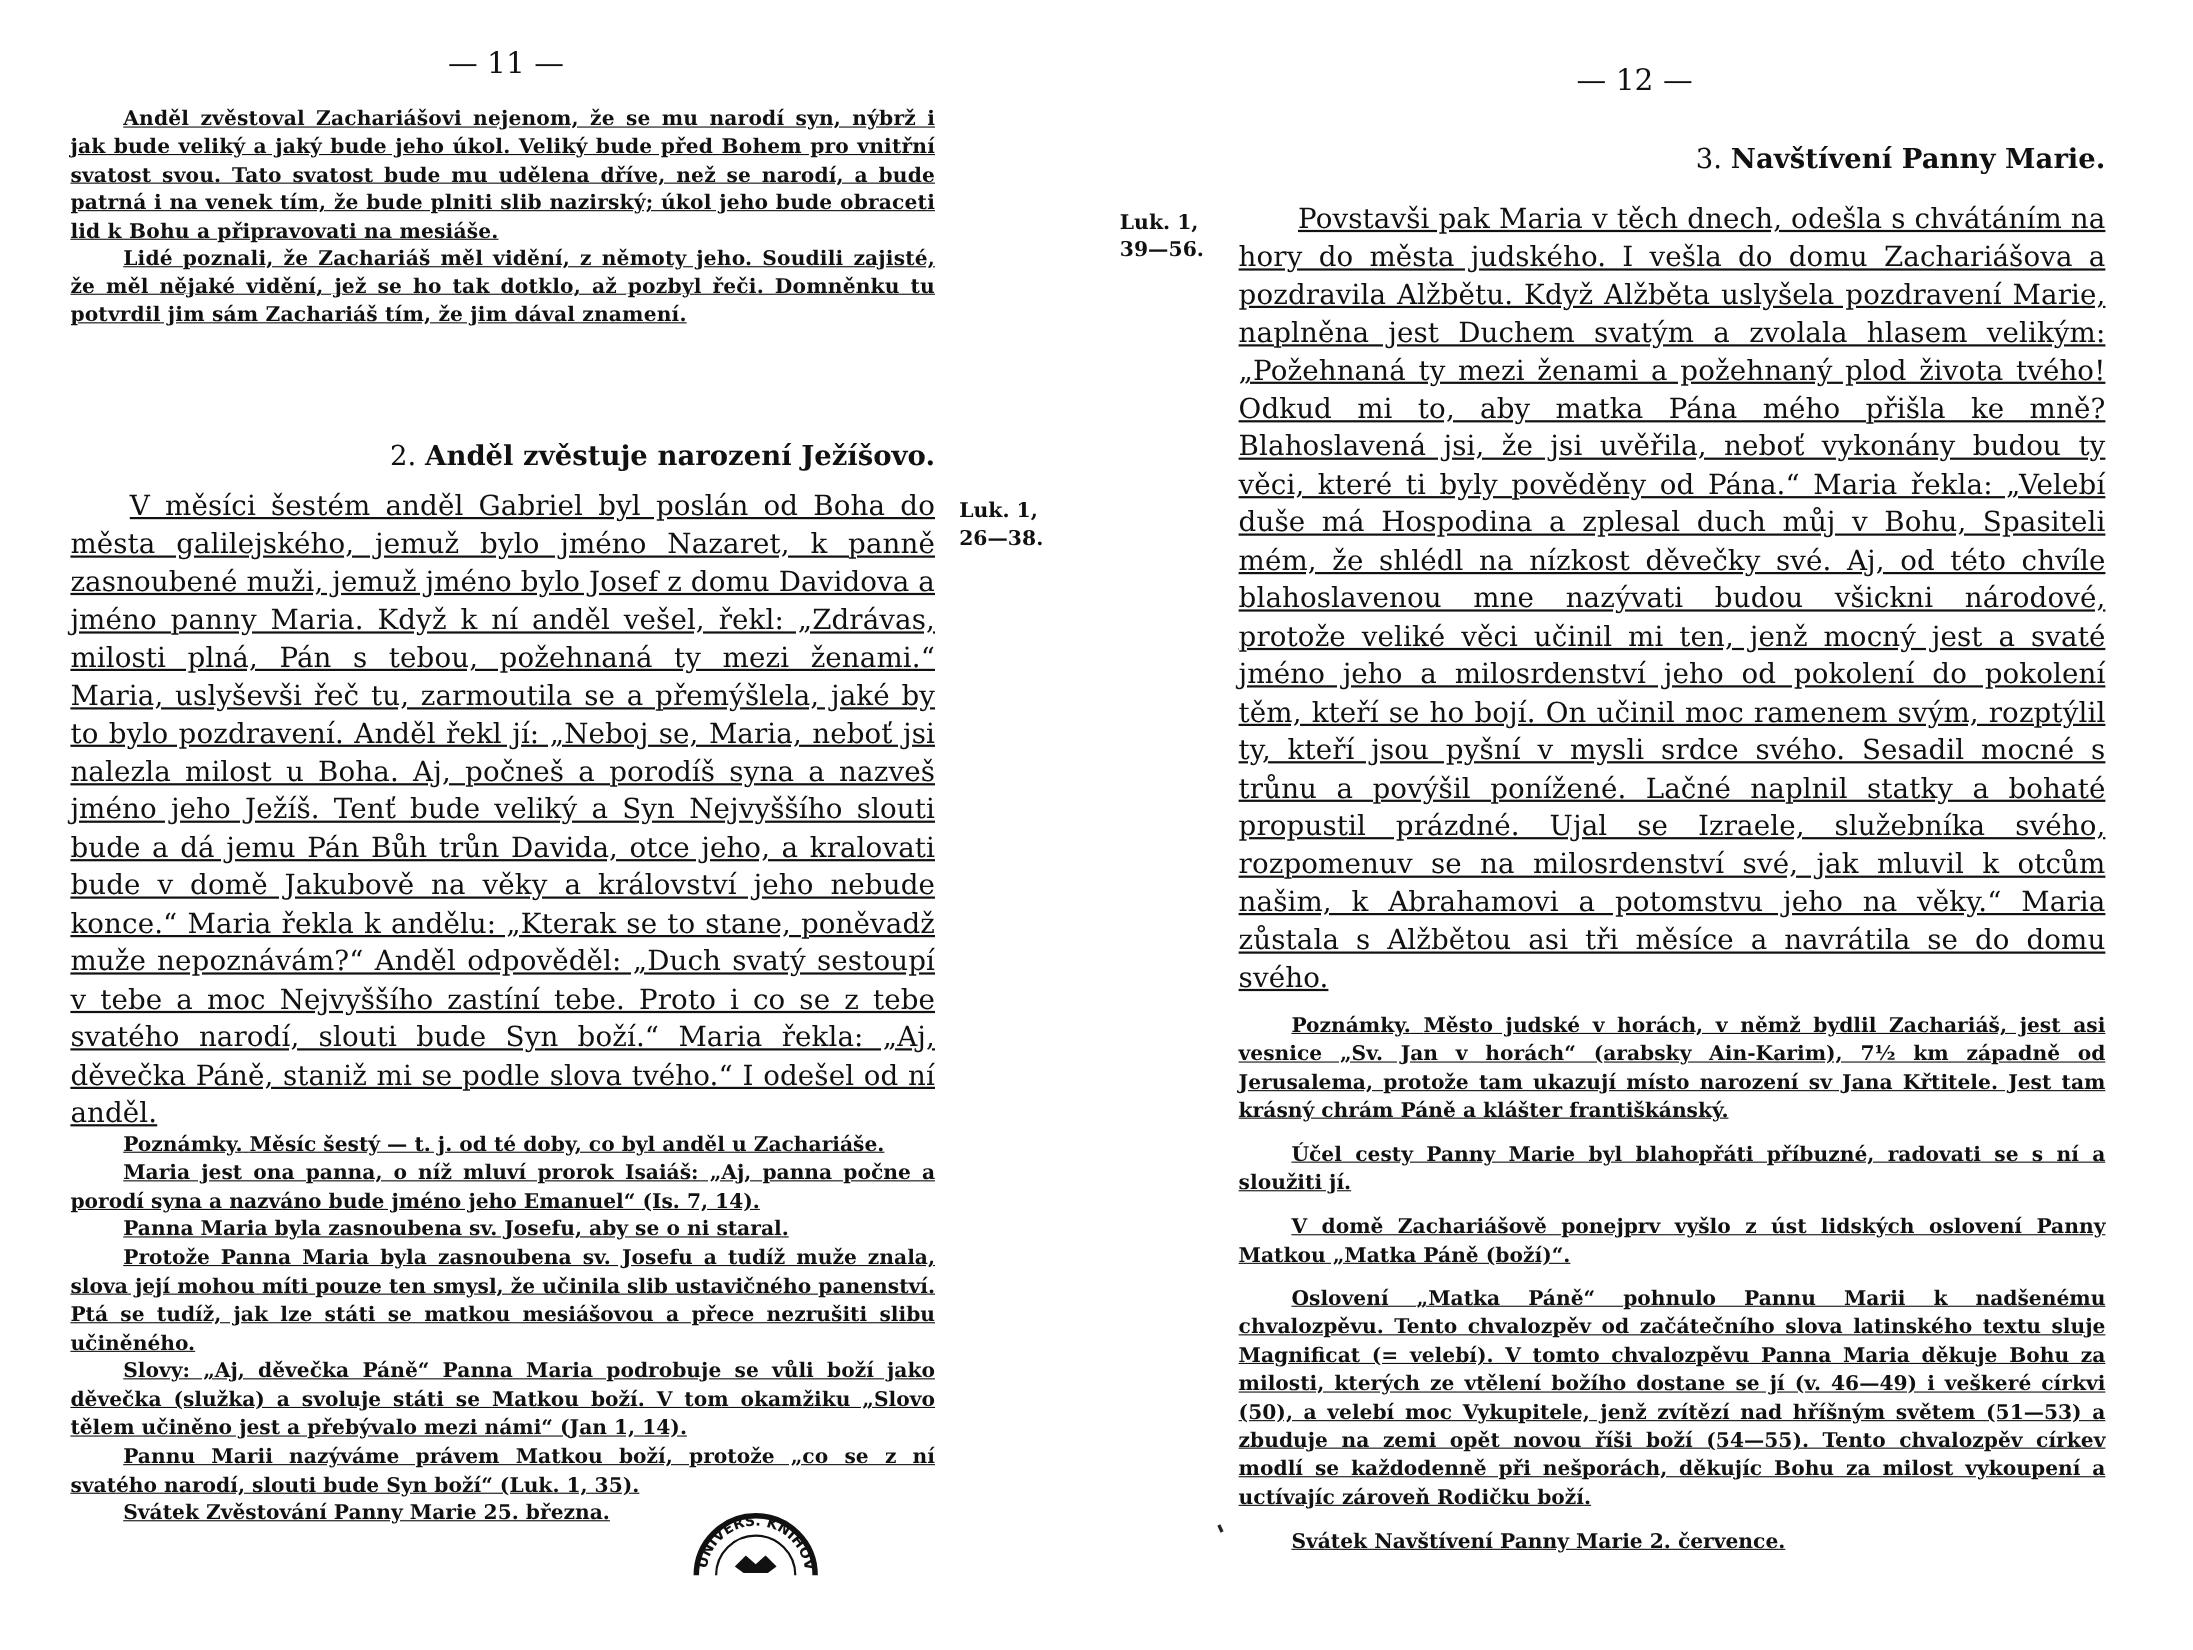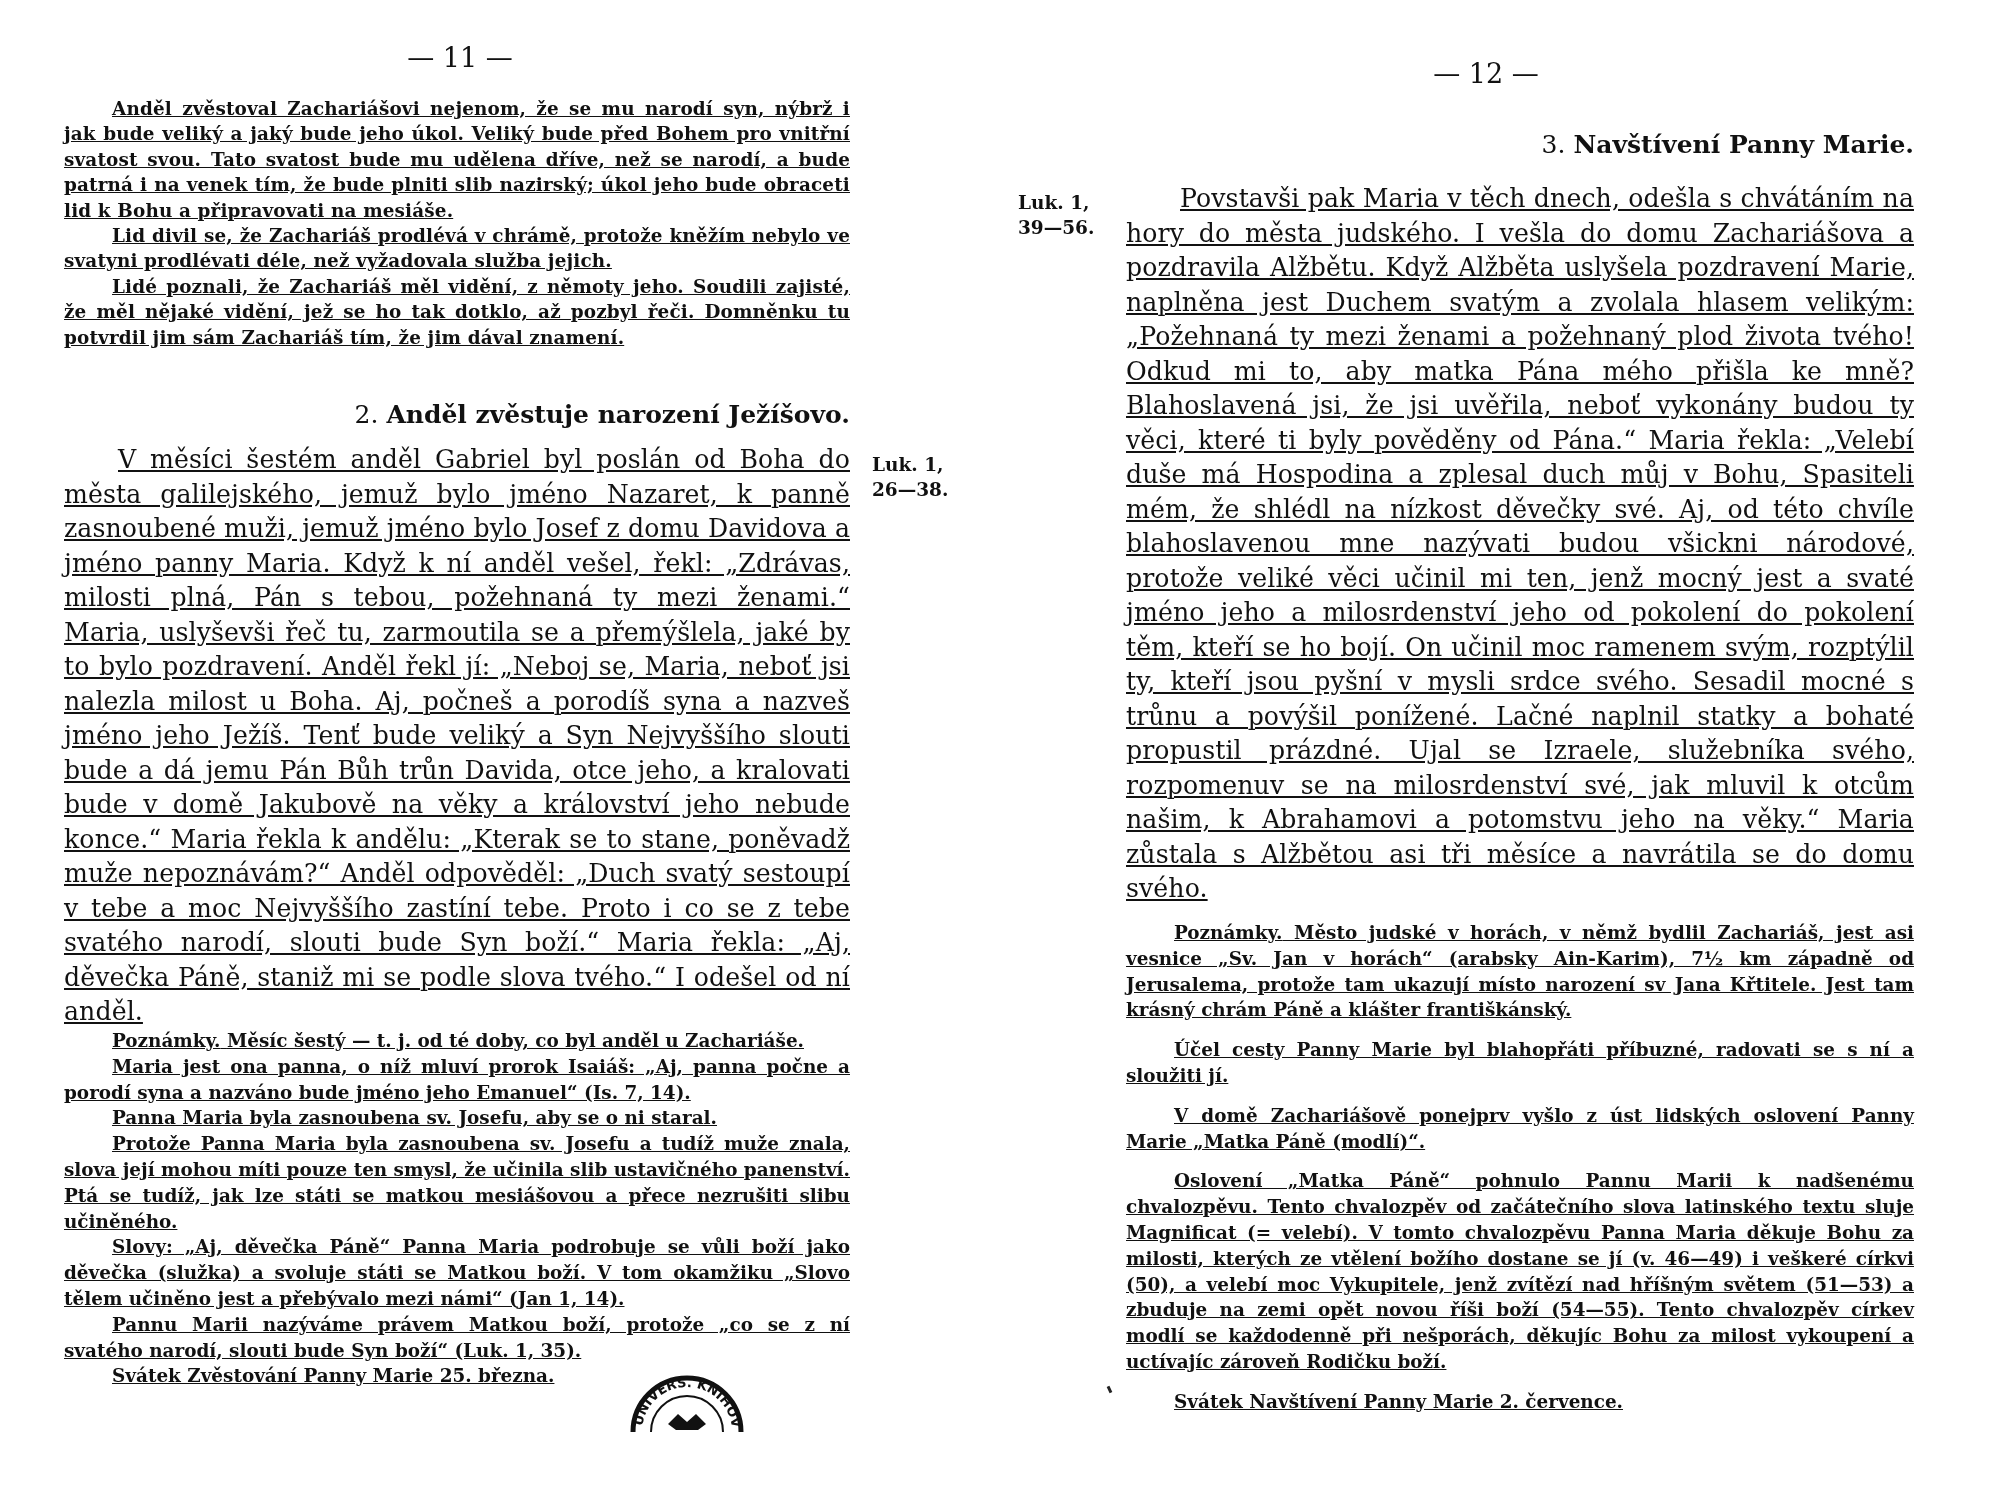--- a/index.html
+++ b/index.html
@@ -48,21 +48,20 @@
   .stray-mark { position: absolute; left: 1108px; top: 1386px; width: 3px; height: 7px; background: #222; transform: rotate(-25deg); }
 </style>
 </head>
 <body>
 
 <div id="left-page" class="page">
   <div class="page-number">— 11 —</div>
 
   <div class="col small" style="top:96px;">
     <p>Anděl zvěstoval Zachariášovi nejenom, že se mu narodí syn, nýbrž i jak bude veliký a jaký bude jeho úkol. Veliký bude před Bohem pro vnitřní svatost svou. Tato svatost bude mu udělena dříve, než se narodí, a bude patrná i na venek tím, že bude plniti slib nazirský; úkol jeho bude obraceti lid k Bohu a připravovati na mesiáše.</p>
-    <p>Lid divil se, že Zachariáš prodlévá v chrámě, protože kněžím nebylo ve svatyni prodlévati déle, než vyžadovala služba jejich.</p>
     <p>Lidé poznali, že Zachariáš měl vidění, z němoty jeho. Soudili zajisté, že měl nějaké vidění, jež se ho tak dotklo, až pozbyl řeči. Domněnku tu potvrdil jim sám Zachariáš tím, že jim dával znamení.</p>
   </div>
 
   <div class="col heading" style="top:400px;">
     <span>2.</span>
     <span class="title">Anděl zvěstuje narození Ježíšovo.</span>
   </div>
 
   <div class="col large" style="top:443px;">
     <p>V měsíci šestém anděl Gabriel byl poslán od Boha do města galilejského, jemuž bylo jméno Nazaret, k panně zasnoubené muži, jemuž jméno bylo Josef z domu Davidova a jméno panny Maria. Když k ní anděl vešel, řekl: „Zdrávas, milosti plná, Pán s tebou, požehnaná ty mezi ženami.“ Maria, uslyševši řeč tu, zarmoutila se a přemýšlela, jaké by to bylo pozdravení. Anděl řekl jí: „Neboj se, Maria, neboť jsi nalezla milost u Boha. Aj, počneš a porodíš syna a nazveš jméno jeho Ježíš. Tenť bude veliký a Syn Nejvyššího slouti bude a dá jemu Pán Bůh trůn Davida, otce jeho, a kralovati bude v domě Jakubově na věky a království jeho nebude konce.“ Maria řekla k andělu: „Kterak se to stane, poněvadž muže nepoznávám?“ Anděl odpověděl: „Duch svatý sestoupí v tebe a moc Nejvyššího zastíní tebe. Proto i co se z tebe svatého narodí, slouti bude Syn boží.“ Maria řekla: „Aj, děvečka Páně, staniž mi se podle slova tvého.“ I odešel od ní anděl.</p>
@@ -109,19 +108,19 @@
     <span>39—56.</span>
   </div>
 
   <div class="col large" style="top:182px;">
     <p>Povstavši pak Maria v těch dnech, odešla s chvátáním na hory do města judského. I vešla do domu Zachariášova a pozdravila Alžbětu. Když Alžběta uslyšela pozdravení Marie, naplněna jest Duchem svatým a zvolala hlasem velikým: „Požehnaná ty mezi ženami a požehnaný plod života tvého! Odkud mi to, aby matka Pána mého přišla ke mně? Blahoslavená jsi, že jsi uvěřila, neboť vykonány budou ty věci, které ti byly pověděny od Pána.“ Maria řekla: „Velebí duše má Hospodina a zplesal duch můj v Bohu, Spasiteli mém, že shlédl na nízkost děvečky své. Aj, od této chvíle blahoslavenou mne nazývati budou všickni národové, protože veliké věci učinil mi ten, jenž mocný jest a svaté jméno jeho a milosrdenství jeho od pokolení do pokolení těm, kteří se ho bojí. On učinil moc ramenem svým, rozptýlil ty, kteří jsou pyšní v mysli srdce svého. Sesadil mocné s trůnu a povýšil ponížené. Lačné naplnil statky a bohaté propustil prázdné. Ujal se Izraele, služebníka svého, rozpomenuv se na milosrdenství své, jak mluvil k otcům našim, k Abrahamovi a potomstvu jeho na věky.“ Maria zůstala s Alžbětou asi tři měsíce a navrátila se do domu svého.</p>
   </div>
 
   <div class="col notes spaced" style="top:920px;">
     <p><b class="lead">Poznámky.</b> <span>Město judské v horách, v němž bydlil Zachariáš, jest asi vesnice „Sv. Jan v horách“ (arabsky Ain-Karim), 7½ km západně od Jerusalema, protože tam ukazují místo narození sv Jana Křtitele. Jest tam krásný chrám Páně a klášter františkánský.</span></p>
     <p>Účel cesty Panny Marie byl blahopřáti příbuzné, radovati se s ní a sloužiti jí.</p>
-    <p>V domě Zachariášově ponejprv vyšlo z úst lidských oslovení Panny Marie „Matka Páně (modlí)“.</p>
+    <p>V domě Zachariášově ponejprv vyšlo z úst lidských oslovení Panny Matkou „Matka Páně (boží)“.</p>
     <p>Oslovení „Matka Páně“ pohnulo Pannu Marii k nadšenému chvalozpěvu. Tento chvalozpěv od začátečního slova latinského textu sluje Magnificat (= velebí). V tomto chvalozpěvu Panna Maria děkuje Bohu za milosti, kterých ze vtělení božího dostane se jí (v. 46—49) i veškeré církvi (50), a velebí moc Vykupitele, jenž zvítězí nad hříšným světem (51—53) a zbuduje na zemi opět novou říši boží (54—55). Tento chvalozpěv církev modlí se každodenně při nešporách, děkujíc Bohu za milost vykoupení a uctívajíc zároveň Rodičku boží.</p>
     <p>Svátek Navštívení Panny Marie 2. července.</p>
   </div>
 </div>
 
 <div class="stray-mark"></div>
 
 </body></html>

